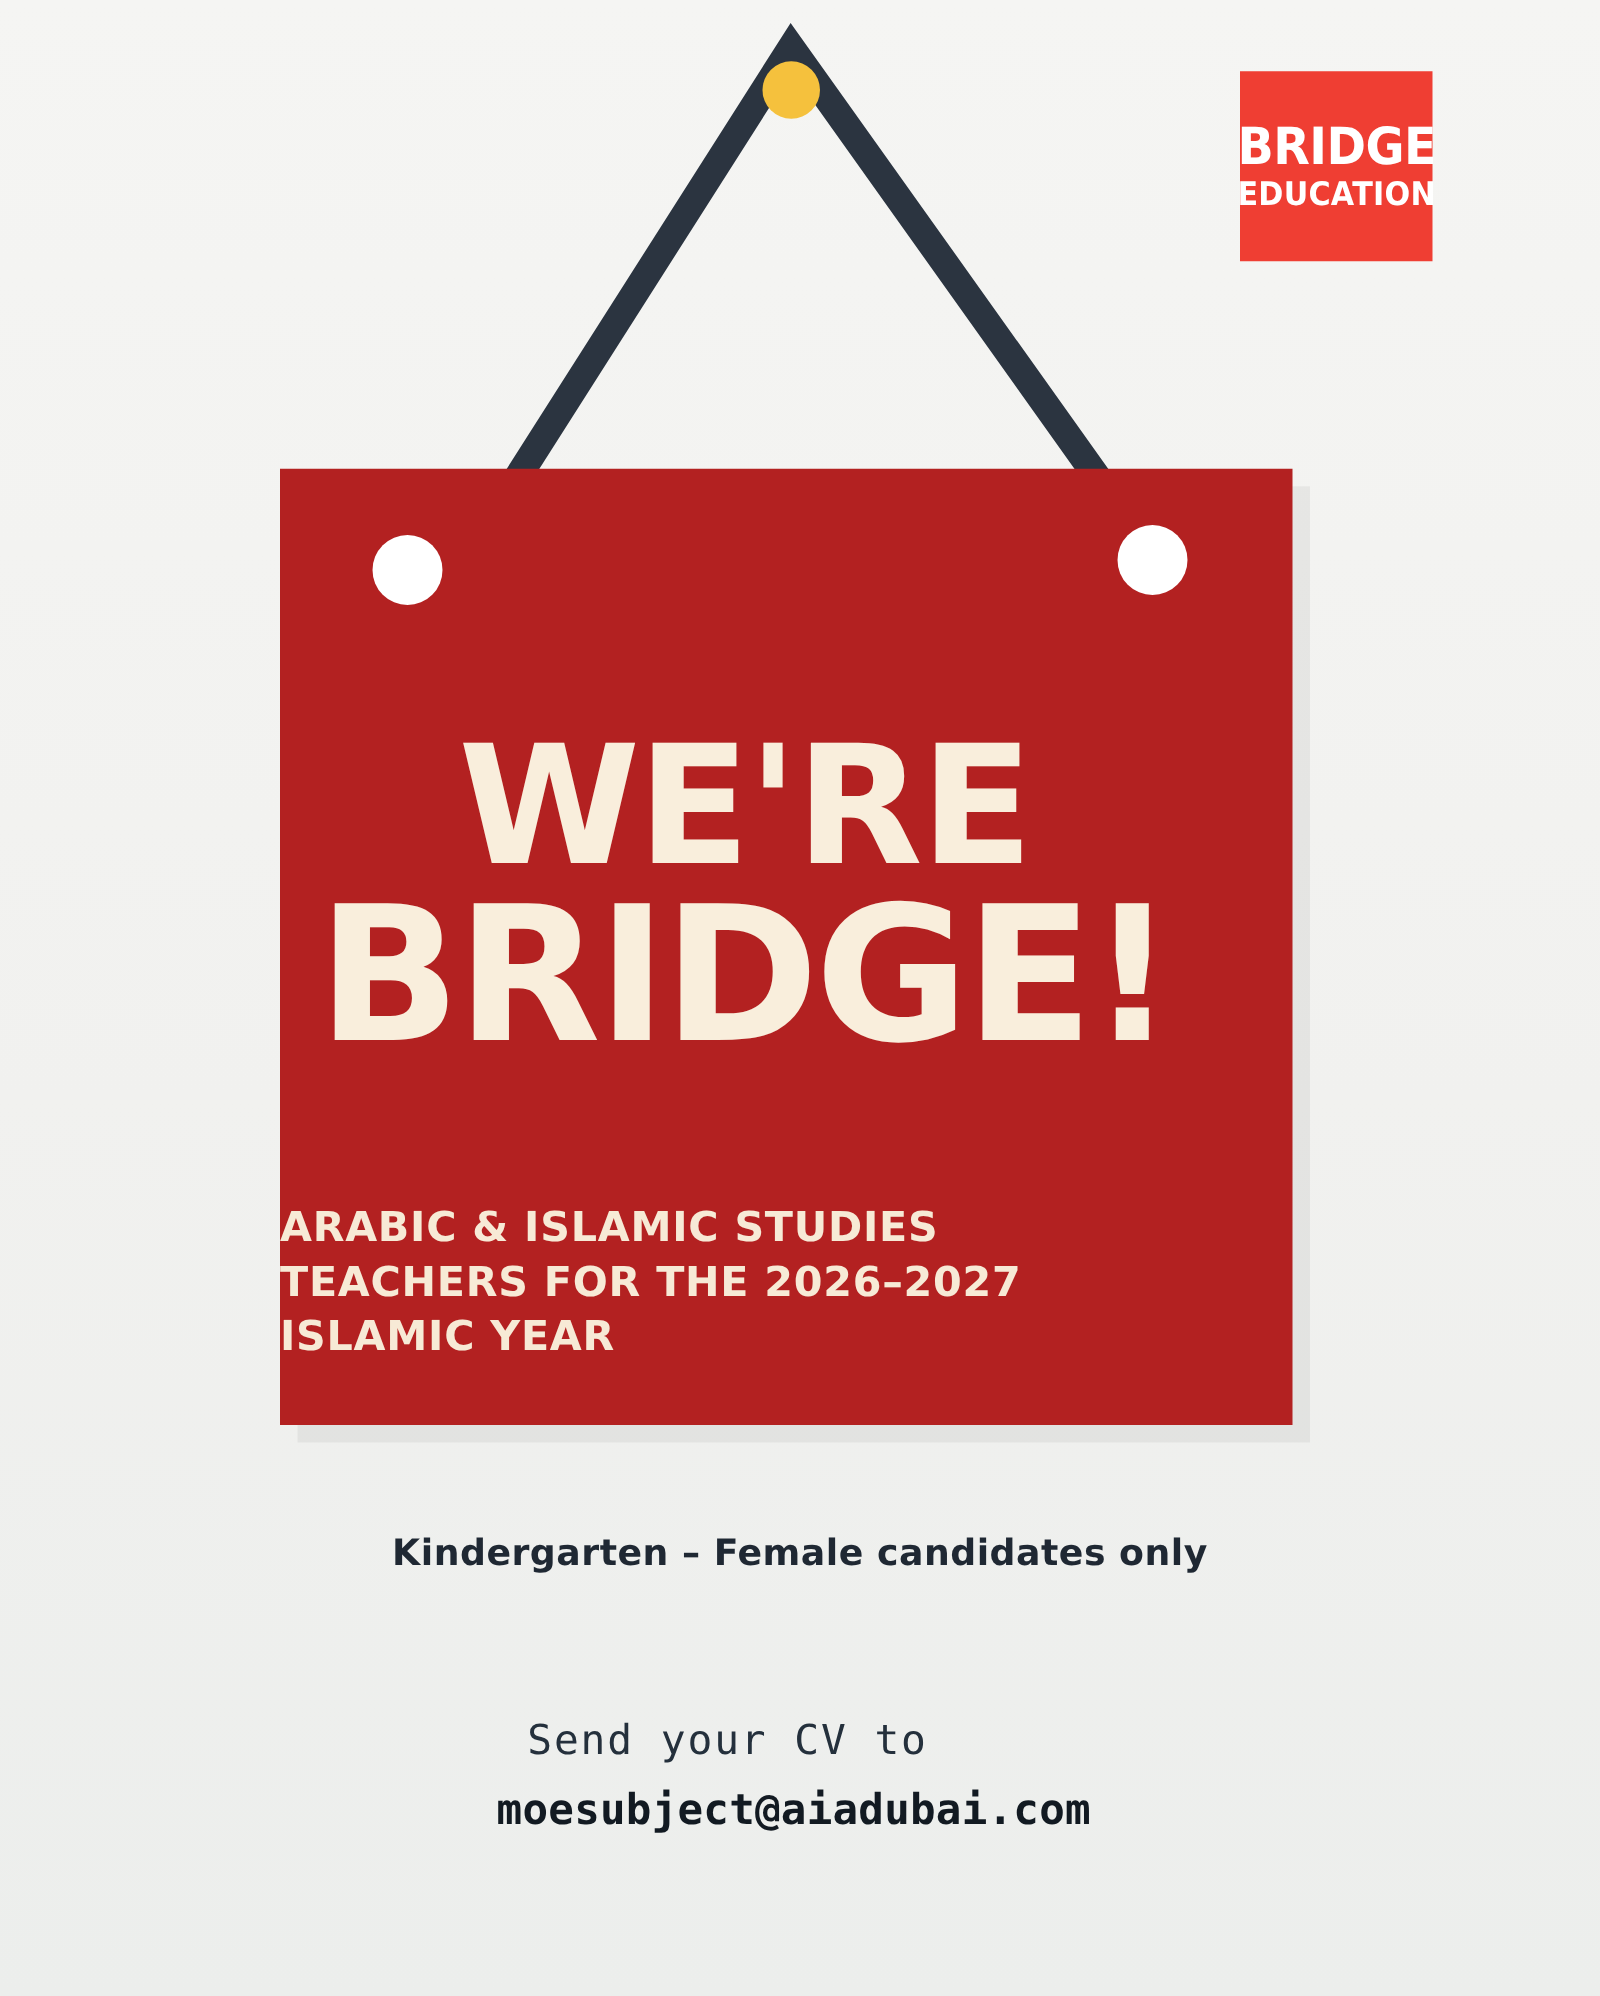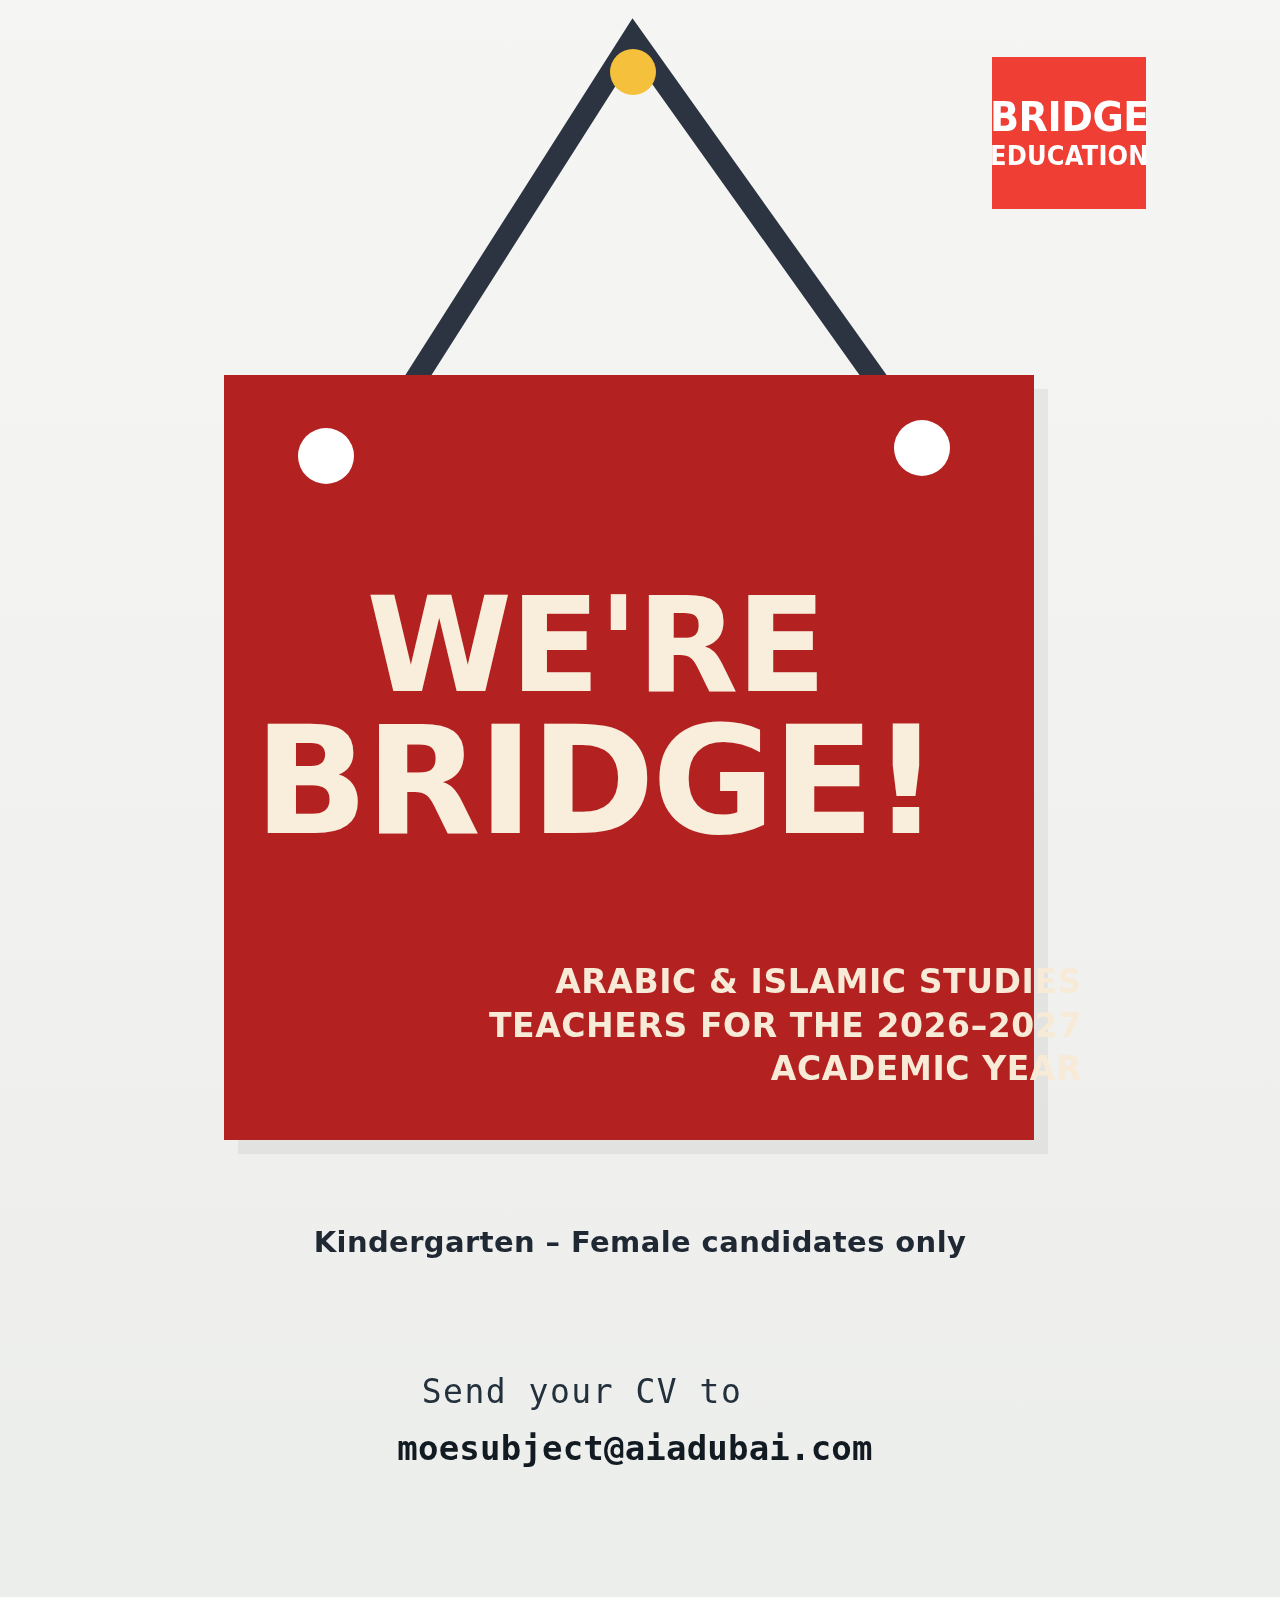--- a/index.html
+++ b/index.html
@@ -101,28 +101,27 @@
     font-size: 150px;
     letter-spacing: -3px;
     margin-top: 6px;
   }
 
   .subhead {
     position: absolute;
     top: 585px;
     left: 0;
     width: 810px;
-    text-align: right;
+    text-align: left;
     color: #f7ead6;
     font-family: "DejaVu Sans", sans-serif;
     font-weight: bold;
     font-size: 33px;
     line-height: 1.32;
     letter-spacing: 0.6px;
-    padding-left: 48px;
   }
 
   
   .eligibility {
     position: absolute;
     top: 1222px;
     left: 0;
     width: 1280px;
     text-align: center;
     color: #1f2833;
@@ -176,21 +175,21 @@
     <div class="hole right"></div>
 
     <div class="headline">
       <span>WE'RE</span>
       <span class="line2">BRIDGE!</span>
     </div>
 
     <div class="subhead">
       <div>ARABIC &amp; ISLAMIC STUDIES</div>
       <div>TEACHERS FOR THE 2026–2027</div>
-      <div>ACADEMIC YEAR</div>
+      <div>ISLAMIC YEAR</div>
     </div>
   </div>
 
   <div class="eligibility">
     <div>Kindergarten – Female candidates only</div>
   </div>
 
   <div class="cta-label">Send your CV to</div>
   <div class="cta-email">moesubject@aiadubai.com</div>
 

